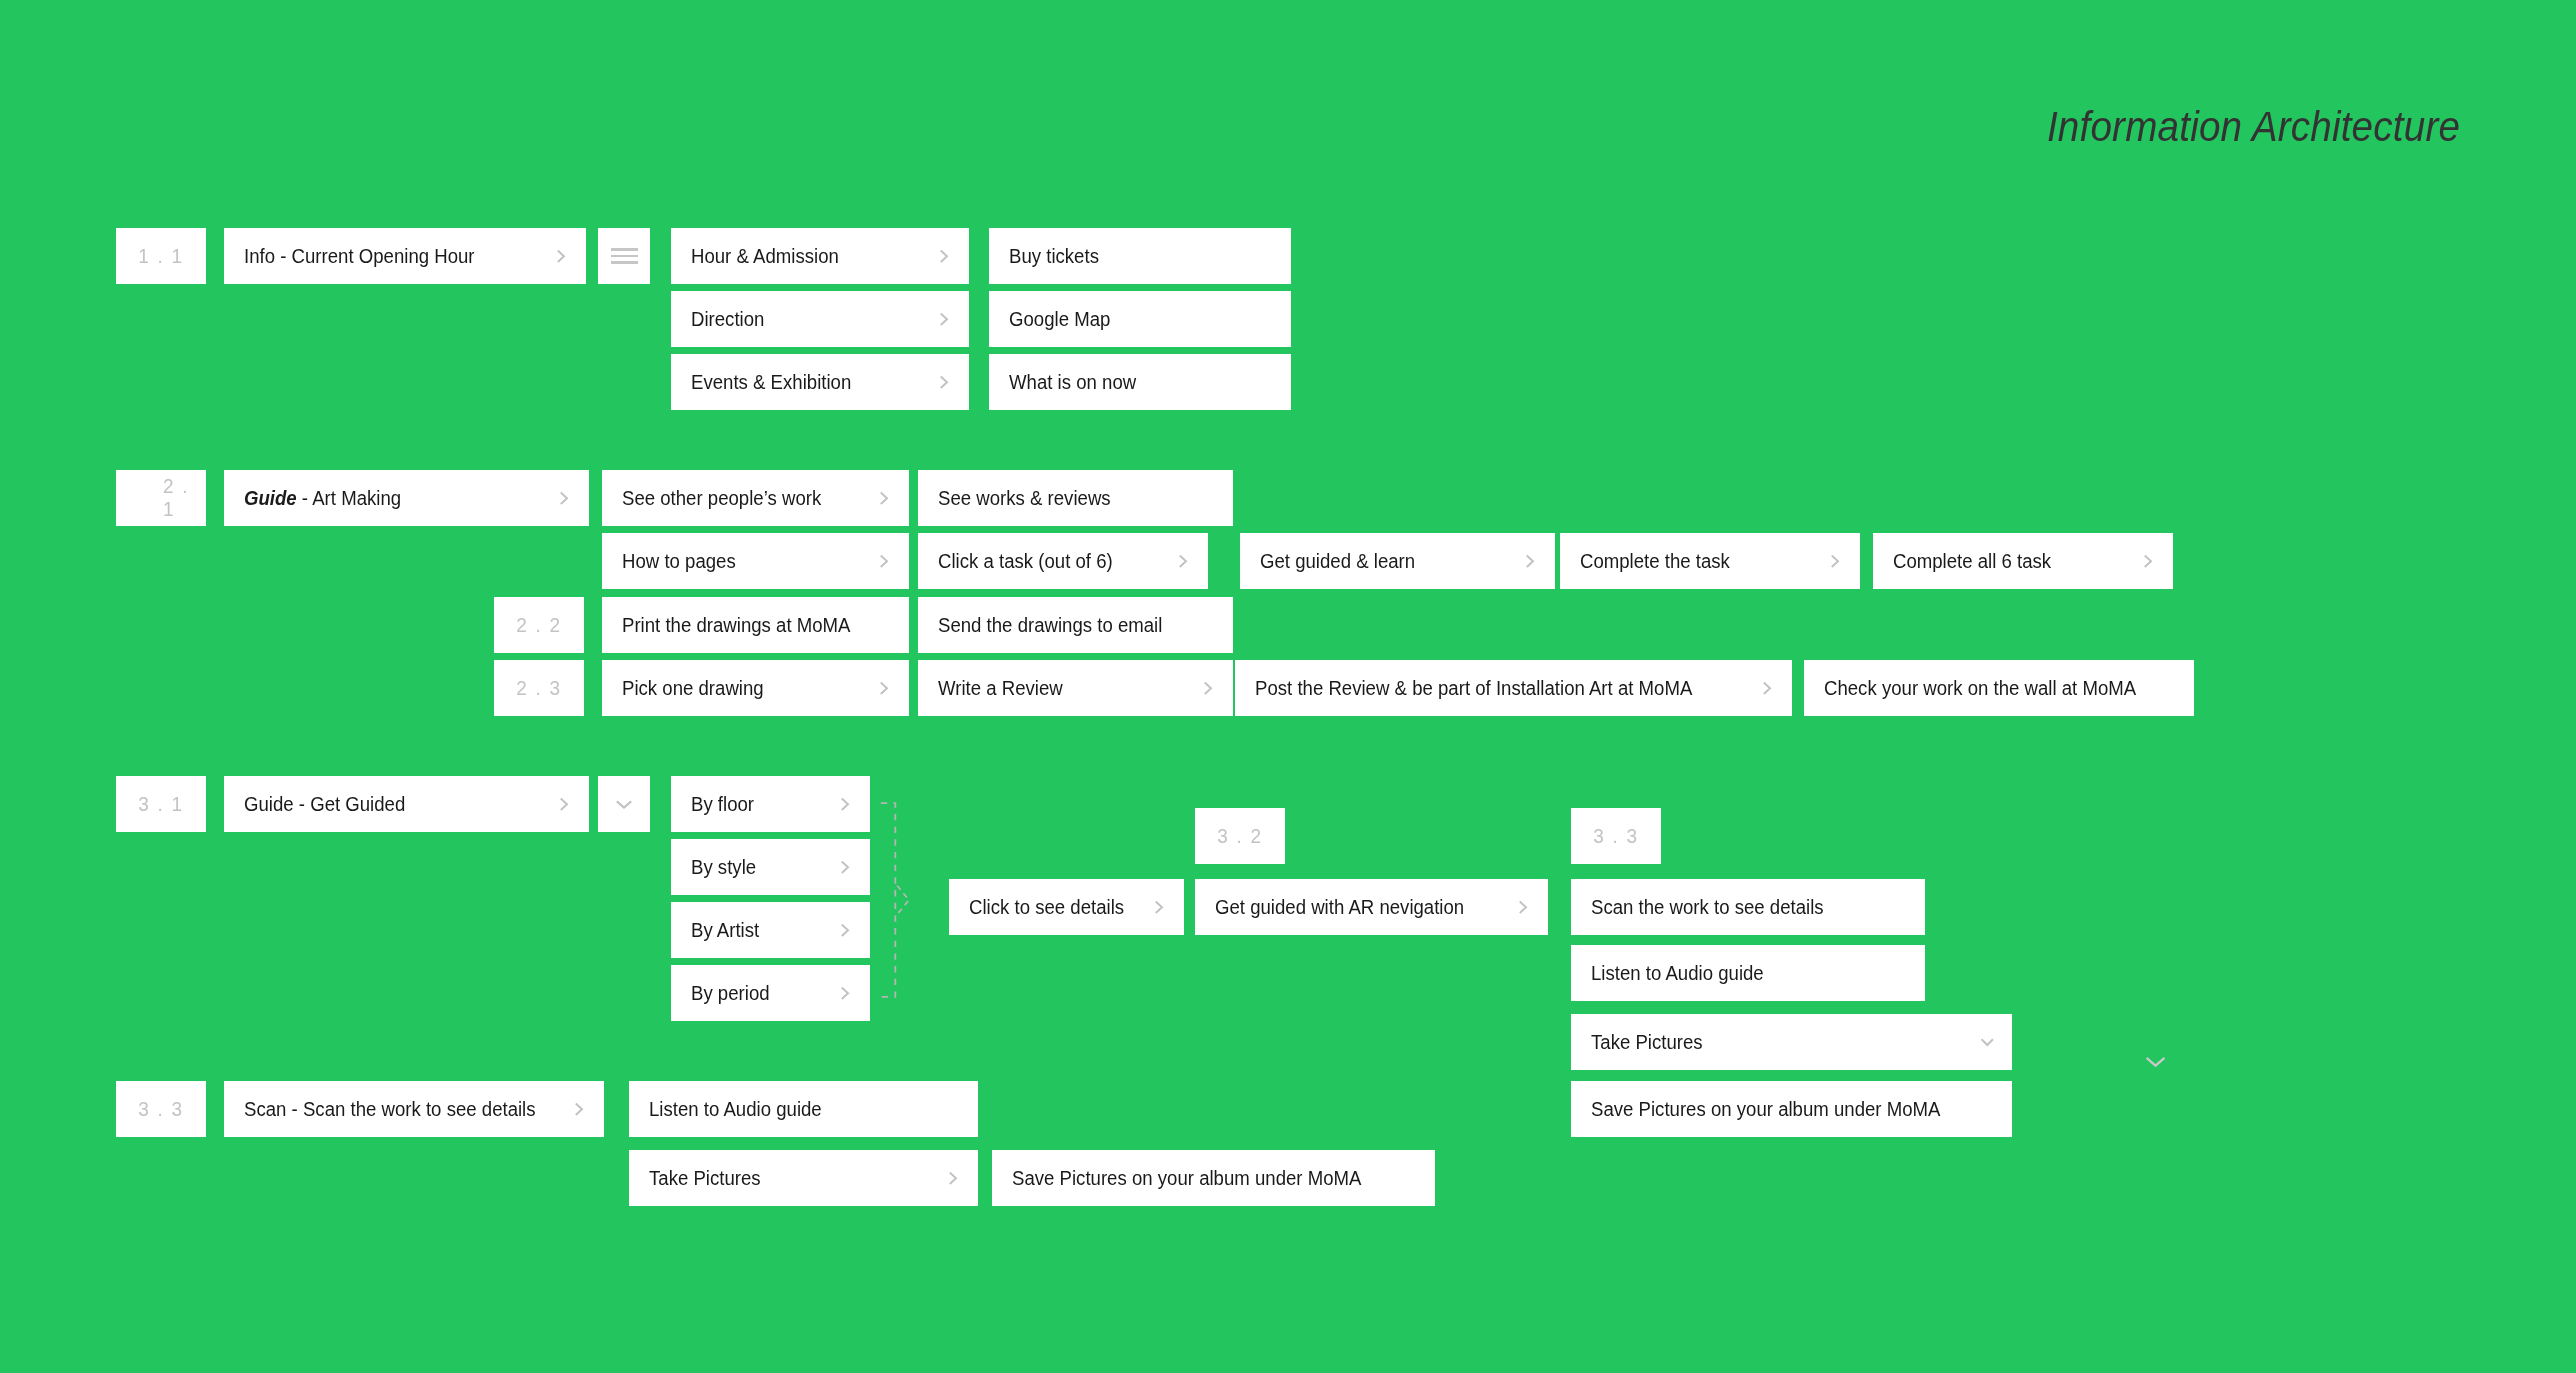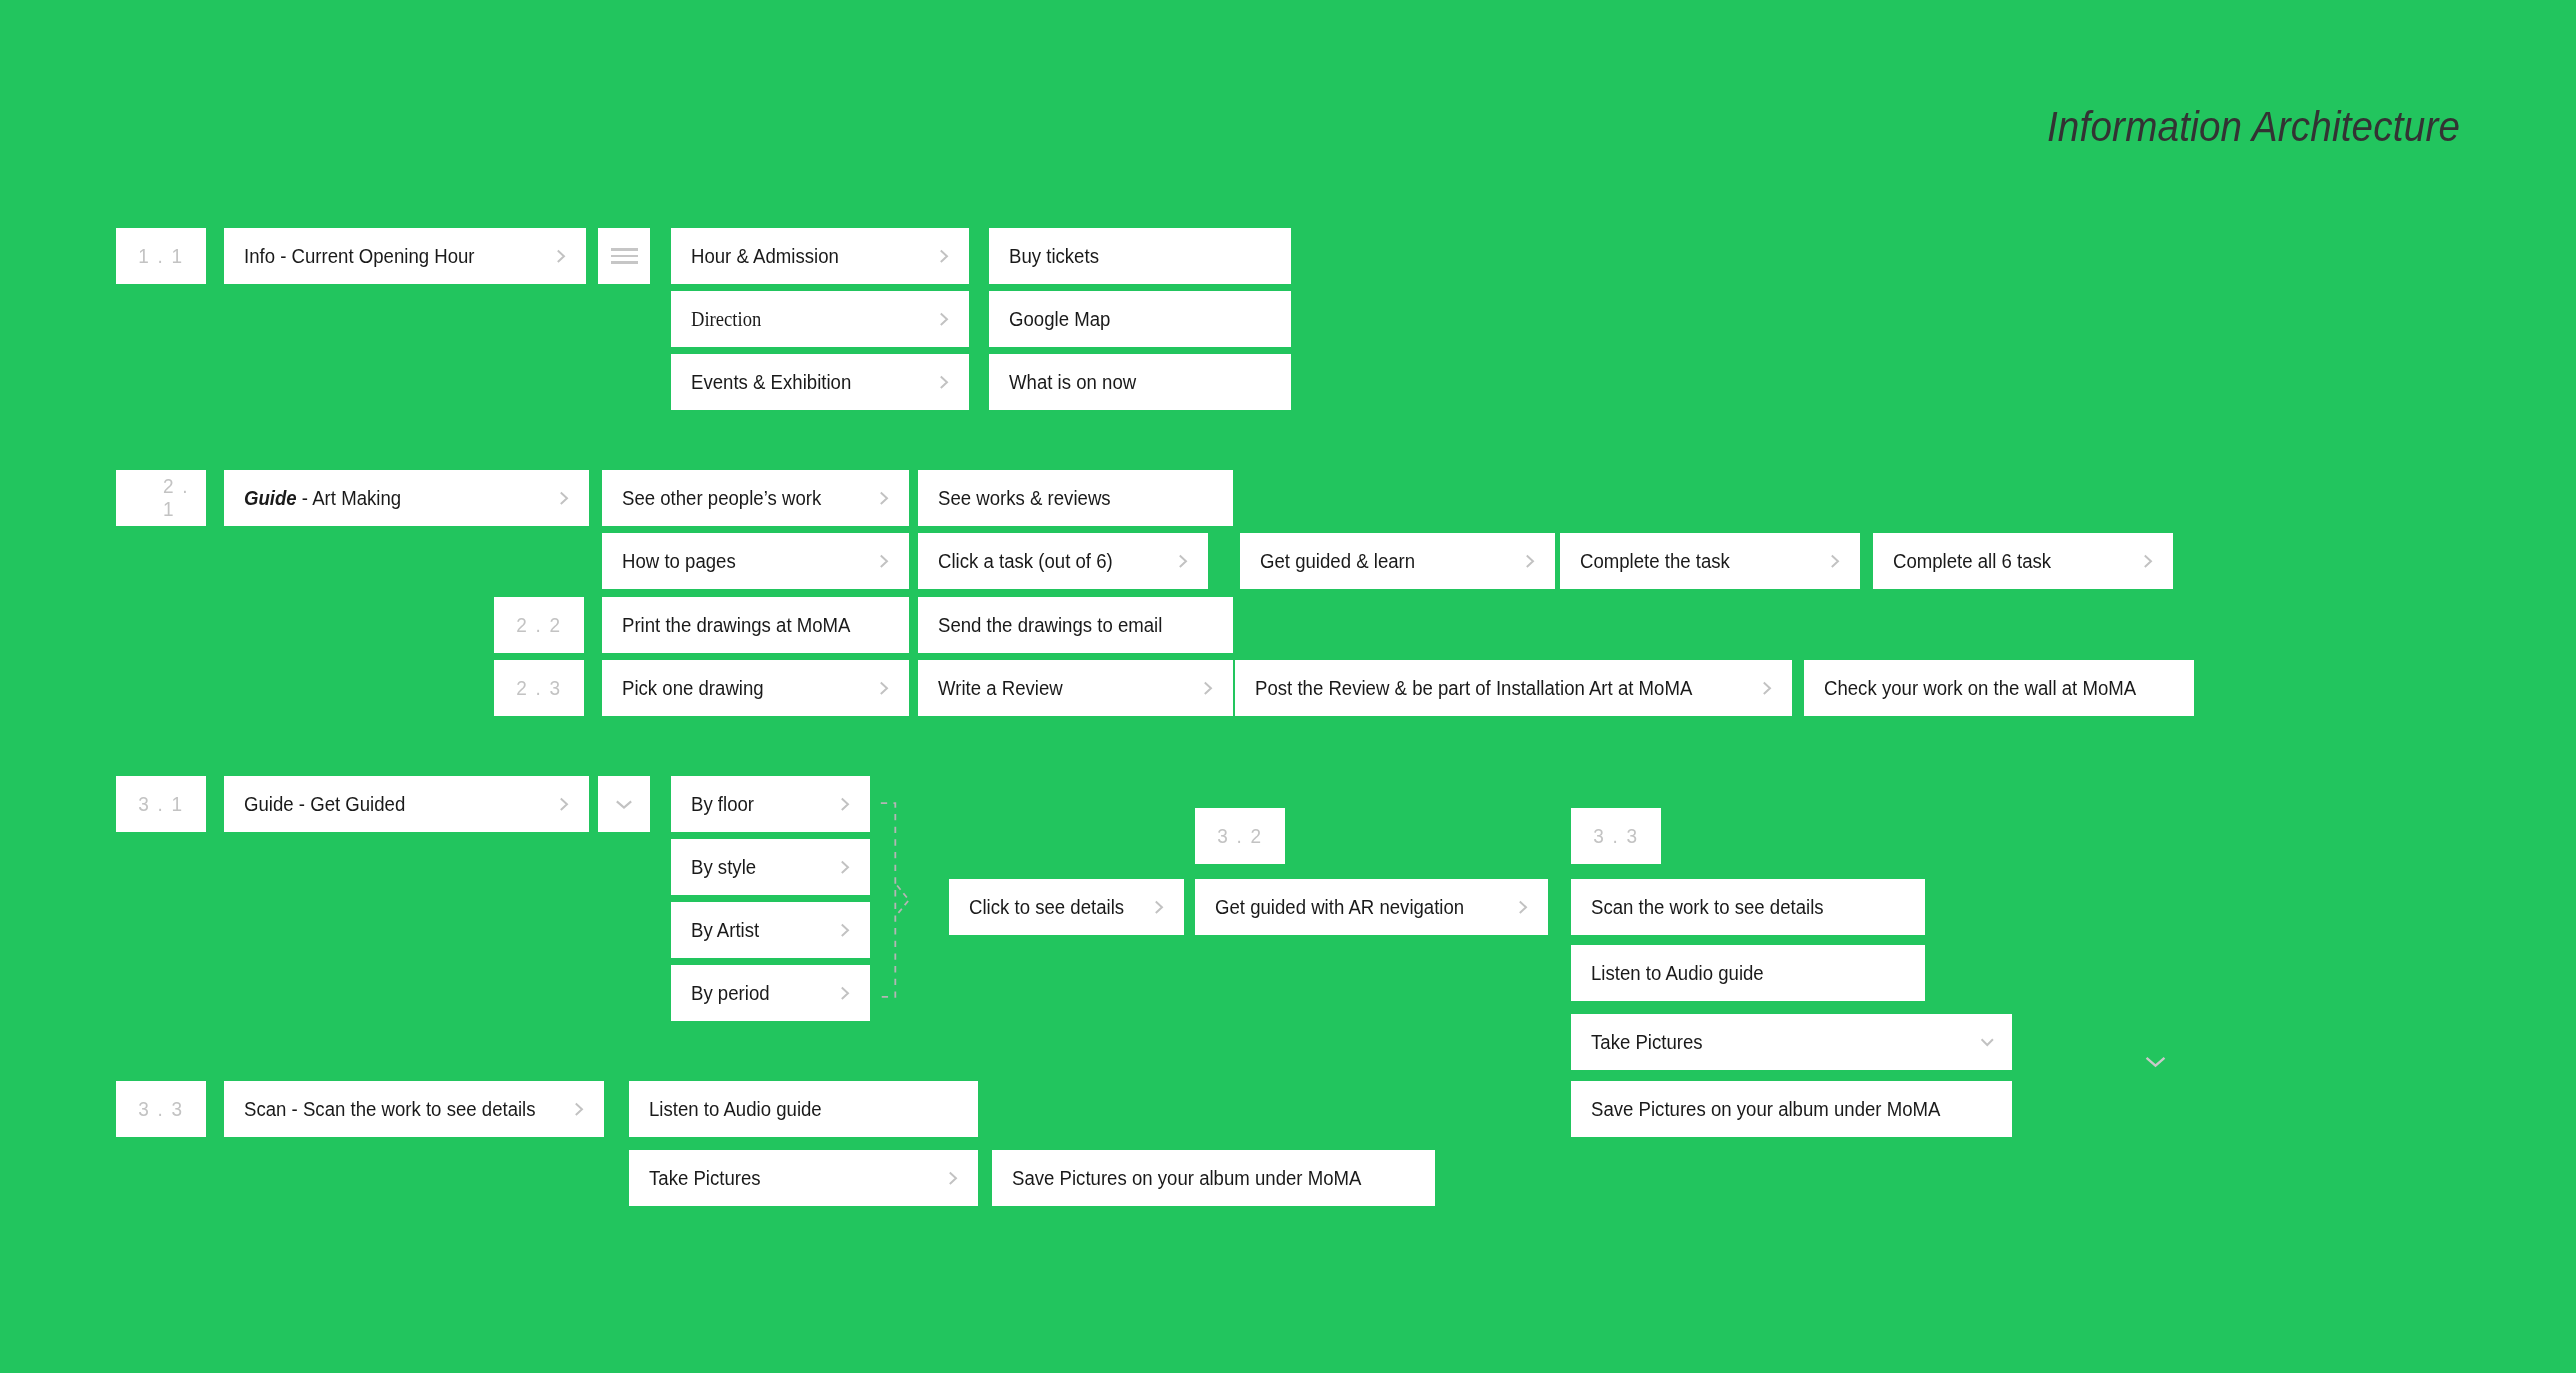--- a/index.html
+++ b/index.html
@@ -195,21 +195,21 @@
     <span class="chev">
       <svg viewBox="0 0 16 16">
           <path d="M5 2.5 L11 8 L5 13.5"></path>
         </svg>
     </span>
   </div>
   <div class="card" style="left:989px; top:228px; width:302px;">
     <span class="label">Buy tickets</span>
   </div>
 
-  <div class="card" style="left:671px; top:291px; width:298px;font-family:Liberation Serif, serif;">
+  <div class="card" style="left:671px; top:291px; width:298px;">
     <span class="label">Direction</span>
     <span class="chev">
       <svg viewBox="0 0 16 16">
           <path d="M5 2.5 L11 8 L5 13.5"></path>
         </svg>
     </span>
   </div>
   <div class="card" style="left:989px; top:291px; width:302px;">
     <span class="label">Google Map</span>
   </div>

